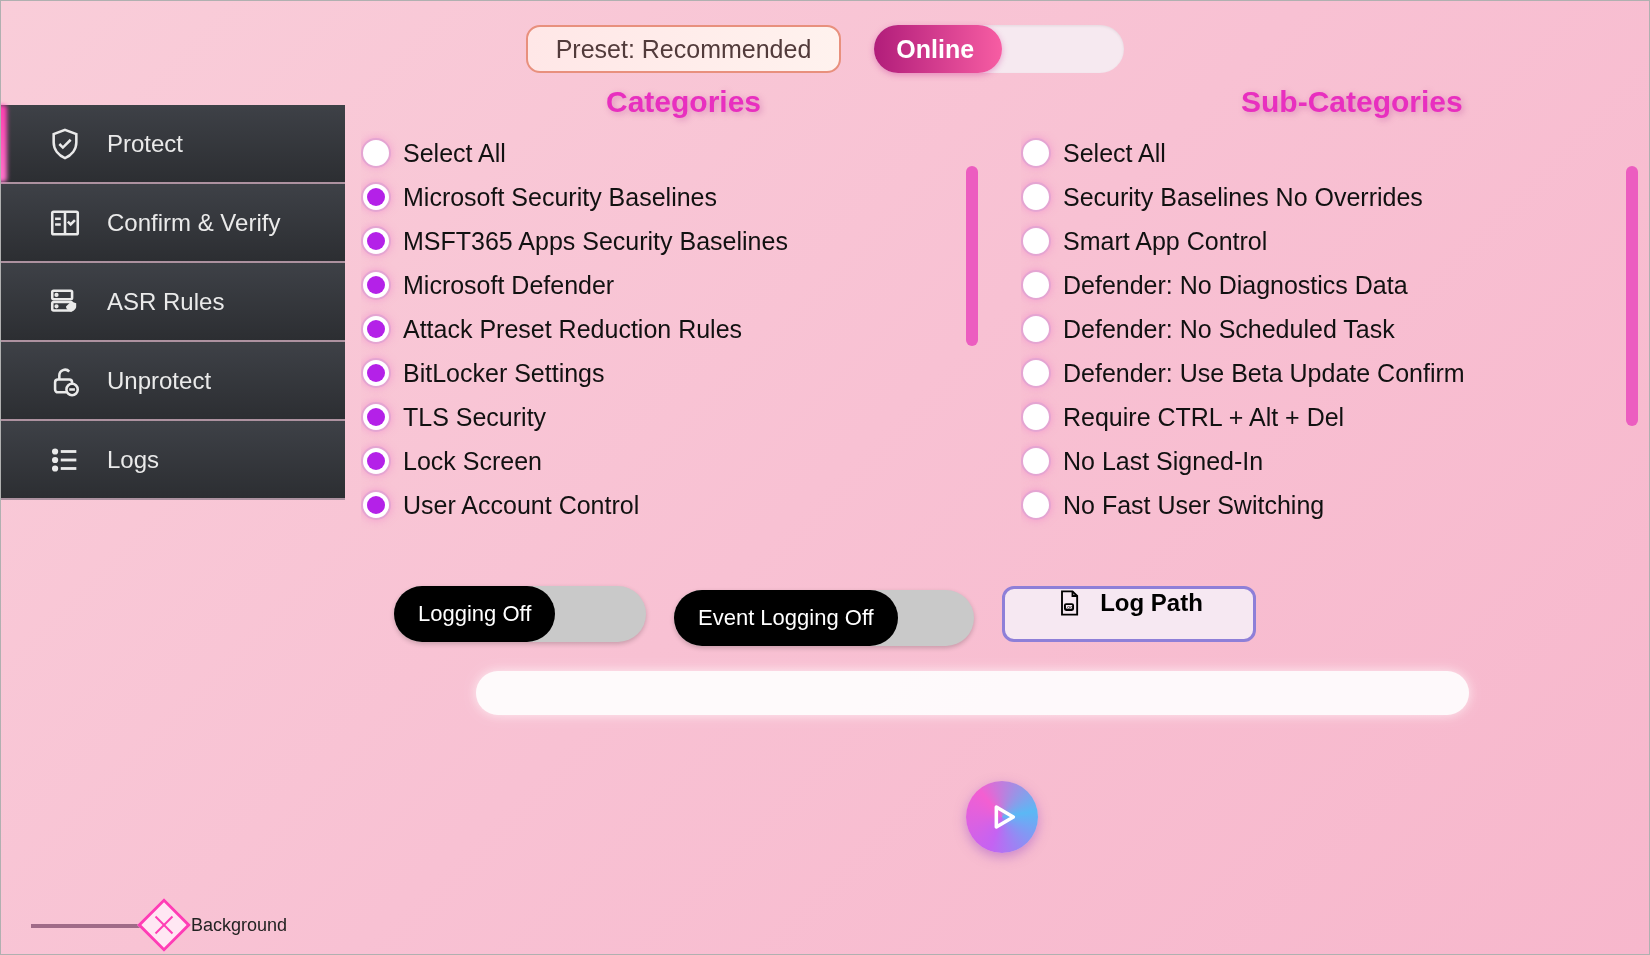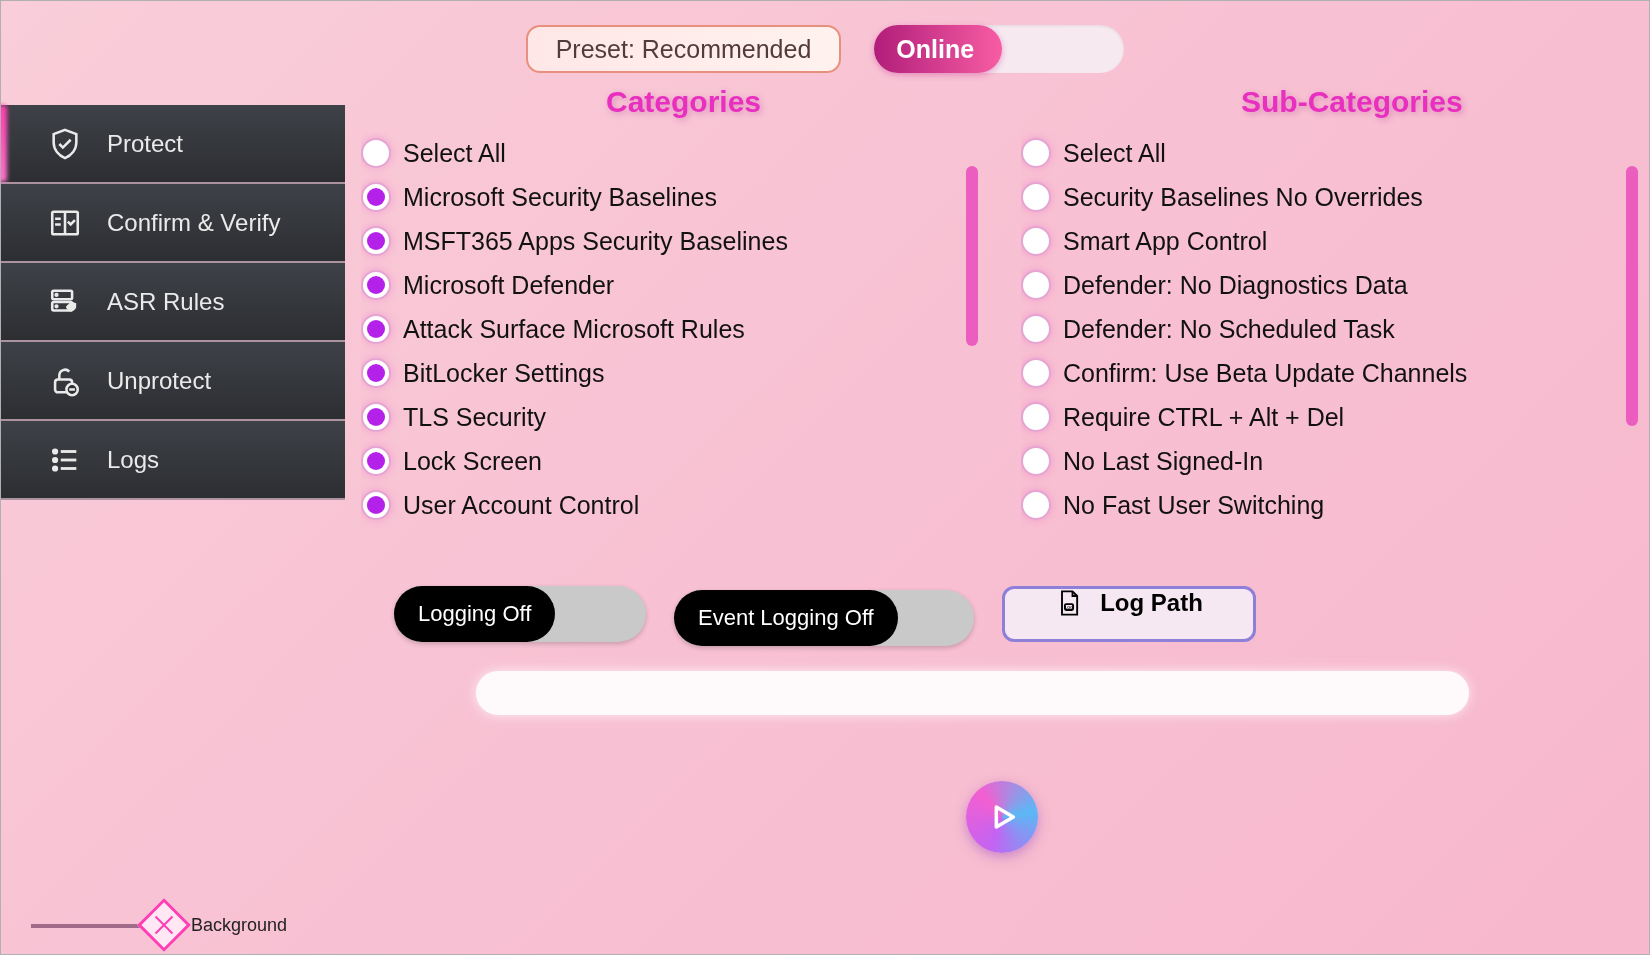--- a/index.html
+++ b/index.html
@@ -275,21 +275,21 @@
         <div class="list-item">
           <span class="radio filled"></span>
           <span>MSFT365 Apps Security Baselines</span>
         </div>
         <div class="list-item">
           <span class="radio filled"></span>
           <span>Microsoft Defender</span>
         </div>
         <div class="list-item">
           <span class="radio filled"></span>
-          <span>Attack Surface Microsoft Rules</span>
+          <span>Attack Preset Reduction Rules</span>
         </div>
         <div class="list-item">
           <span class="radio filled"></span>
           <span>BitLocker Settings</span>
         </div>
         <div class="list-item">
           <span class="radio filled"></span>
           <span>TLS Security</span>
         </div>
         <div class="list-item">
@@ -319,21 +319,21 @@
         <div class="list-item">
           <span class="radio"></span>
           <span>Defender: No Diagnostics Data</span>
         </div>
         <div class="list-item">
           <span class="radio"></span>
           <span>Defender: No Scheduled Task</span>
         </div>
         <div class="list-item">
           <span class="radio"></span>
-          <span>Confirm: Use Beta Update Channels</span>
+          <span>Defender: Use Beta Update Confirm</span>
         </div>
         <div class="list-item">
           <span class="radio"></span>
           <span>Require CTRL + Alt + Del</span>
         </div>
         <div class="list-item">
           <span class="radio"></span>
           <span>No Last Signed-In</span>
         </div>
         <div class="list-item">

